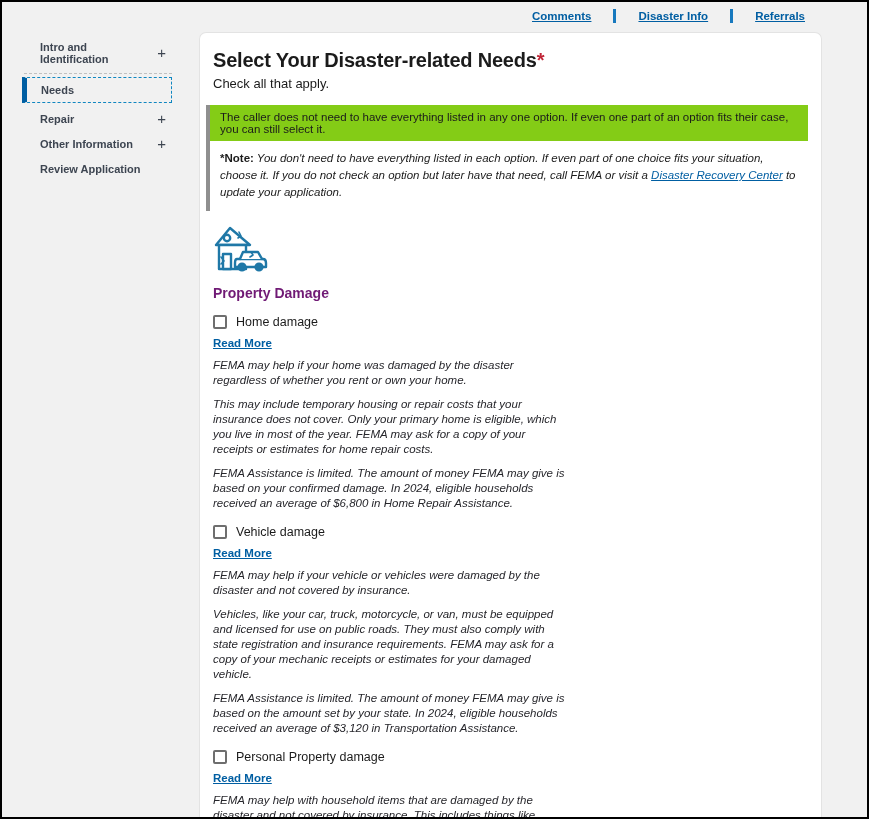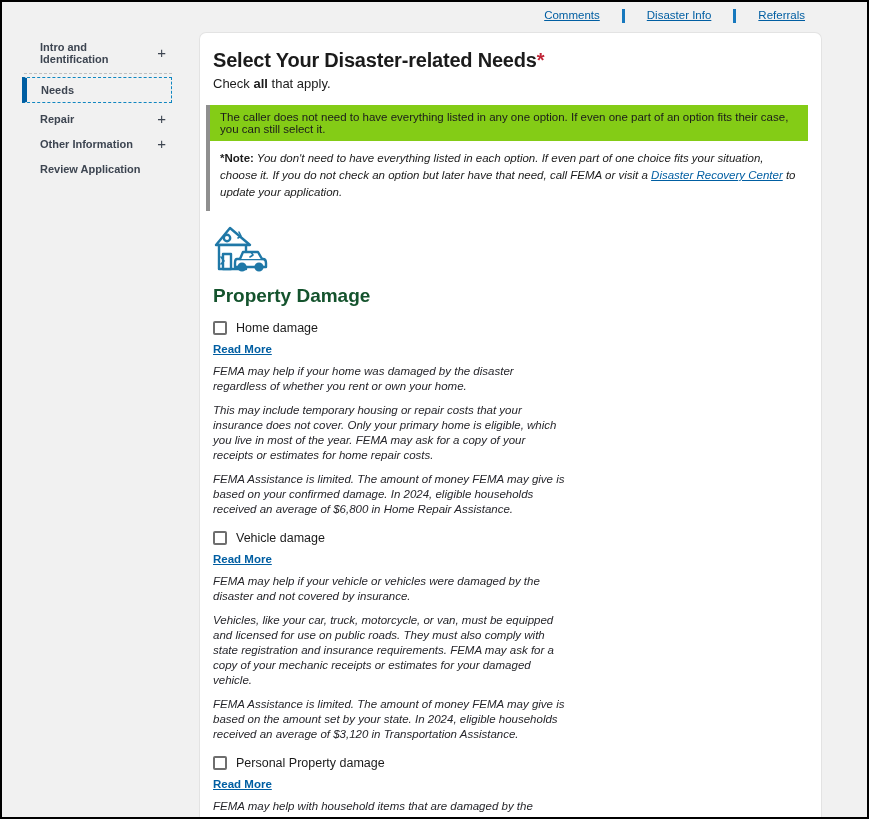--- a/index.html
+++ b/index.html
@@ -9,22 +9,22 @@
     background:#f1f1f1;
     border:2px solid #000;
     position:relative;
     overflow:hidden;
     color:#1b1b1b;
   }
 
   
   .top-nav {
     position:absolute; top:7px; right:62px;
-    display:flex; align-items:flex-start; gap:22px;
-    font-size:11.5px; font-weight:400;
+    display:flex; align-items:center; gap:22px;
+    font-size:11.5px; font-weight:700;
   }
   .top-nav a { color:#005ea2; text-decoration:underline; cursor:pointer; }
   .top-sep { width:3px; height:14px; background:#1779be; }
 
   
   .sidebar {
     position:absolute; top:33px; left:20px; width:150px;
     font-size:11px; font-weight:700; color:#3d4551;
   }
   .side-item {
@@ -43,36 +43,36 @@
   
   .card {
     position:absolute; left:197px; top:30px; width:623px; bottom:0;
     background:#fff; border:1px solid #e3e3e3; border-bottom:none;
     border-radius:7px 7px 0 0;
     padding:16px 0 0 0;
   }
   .page-title { font-size:20px; font-weight:600; color:#1b1b1b; margin:0 13px 4px 13px; letter-spacing:-0.2px; }
   .req { color:#c02637; }
   .subtitle { font-size:13px; margin:0 13px 14px 13px; }
-  .subtitle b { font-weight:700; }
+  .subtitle b { font-weight:400; }
 
   .callout { border-left:4px solid #8f8f8f; margin:0 13px 0 6px; }
   .callout-gray {
     background:#84cc16; padding:6px 10px; font-size:11.5px; color:#1b1b1b;
   }
   .callout-note {
     padding:9px 10px 10px 10px; font-size:11.5px; line-height:17px; color:#1b1b1b;
   }
   .callout-note .note-label { font-weight:700; font-style:normal; }
   .callout-note .it { font-style:italic; }
   .callout-note a { color:#005ea2; font-style:italic; text-decoration:underline; cursor:pointer; }
 
   .section-icon { margin:12px 0 2px 13px; width:56px; height:52px; }
 
-  .section-heading { font-size:19px; font-weight:600; color:#14532d; margin:4px 0 4px 13px; }
+  .section-heading { font-size:14px; font-weight:600; color:#701a75; margin:4px 0 4px 13px; }
 
   .need-block { margin-left:13px; }
   .cb-row { display:flex; align-items:center; gap:9px; margin-top:14px; }
   .cb {
     width:14px; height:14px; background:#fff;
     border:2px solid #6e6e6e; border-radius:2px; flex:0 0 auto; cursor:pointer;
   }
   .cb-label { font-size:12.5px; color:#1b1b1b; cursor:pointer; }
   .read-more {
     display:inline-block; margin-top:8px; font-size:11.5px; font-weight:700;

